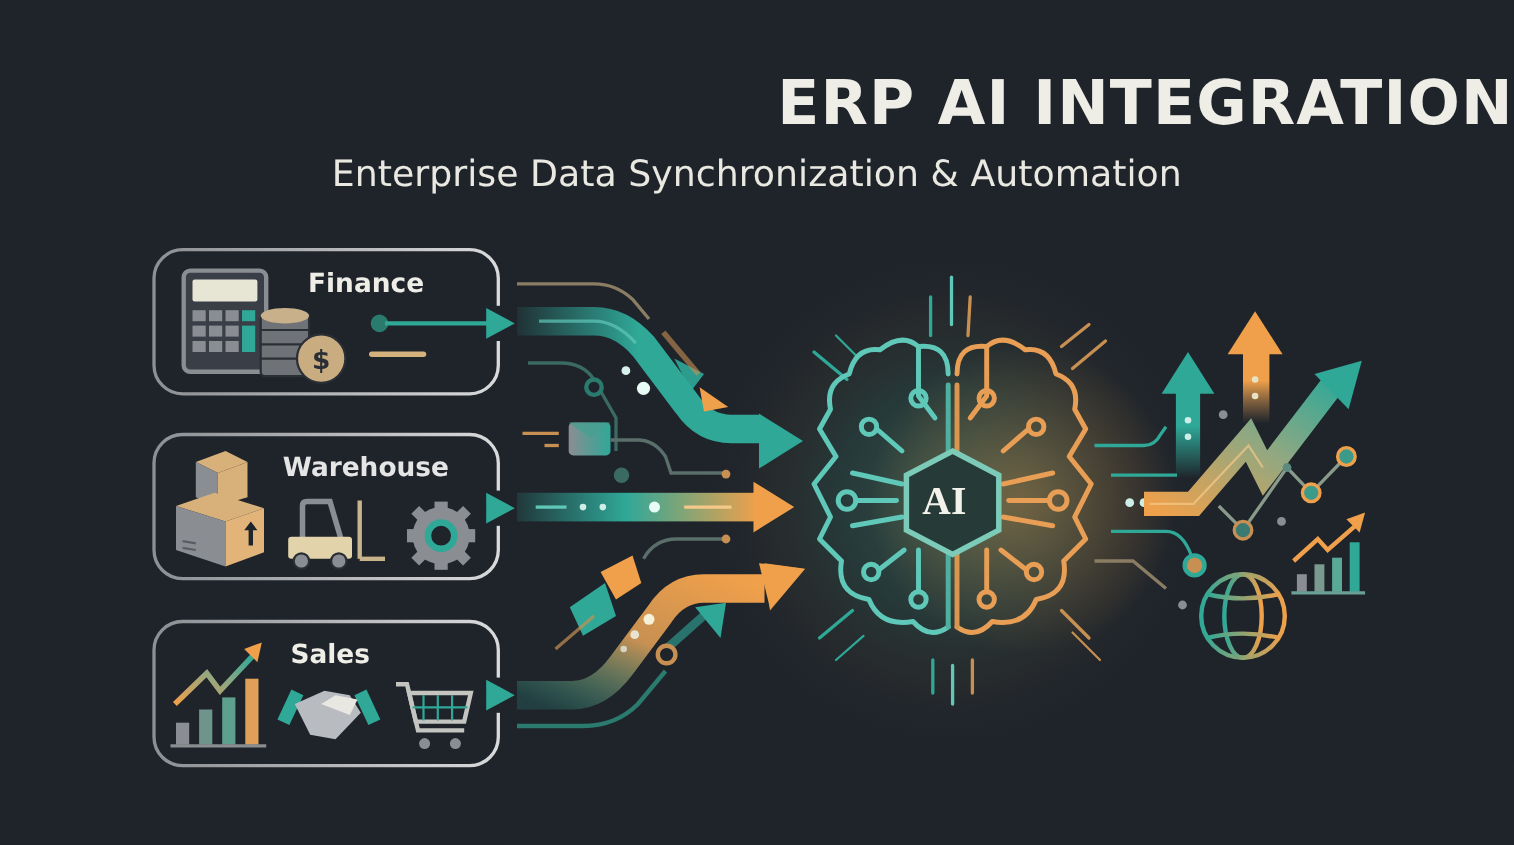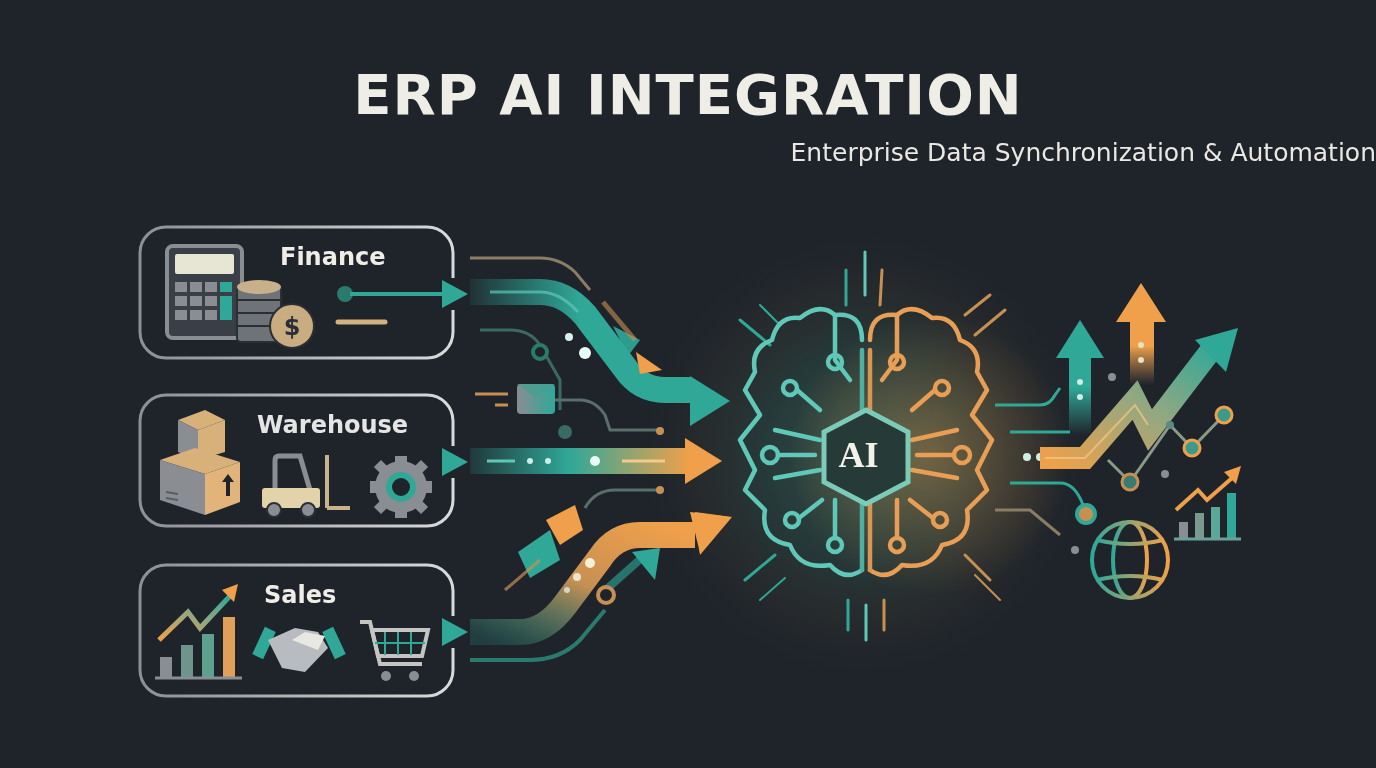--- a/index.html
+++ b/index.html
@@ -4,29 +4,29 @@
 <style>
   html, body { margin:0; padding:0; }
   body {
     width:1376px; height:768px; overflow:hidden;
     background:#1f242b;
     font-family:"DejaVu Sans", sans-serif;
     position:relative;
   }
   .title {
     position:absolute; left:0; width:1376px; top:62px;
-    text-align:center; color:#efeee6;
+    text-align:right; color:#efeee6;
     font-family:"DejaVu Sans", sans-serif; font-weight:bold;
     font-size:56px; letter-spacing:1px;
   }
   .subtitle {
     position:absolute; left:0; width:1376px; top:138px;
-    text-align:right; color:#e9e8e1;
+    text-align:center; color:#e9e8e1;
     font-family:"DejaVu Sans", sans-serif;
-    font-size:25px;
+    font-size:33px;
   }
   svg.art { position:absolute; left:0; top:0; }
 </style>
 </head>
 <body>
 
 <div class="title">ERP AI INTEGRATION</div>
 <div class="subtitle">Enterprise Data Synchronization &amp; Automation</div>
 
 <svg class="art" width="1376" height="768" viewBox="0 0 1376 768">

